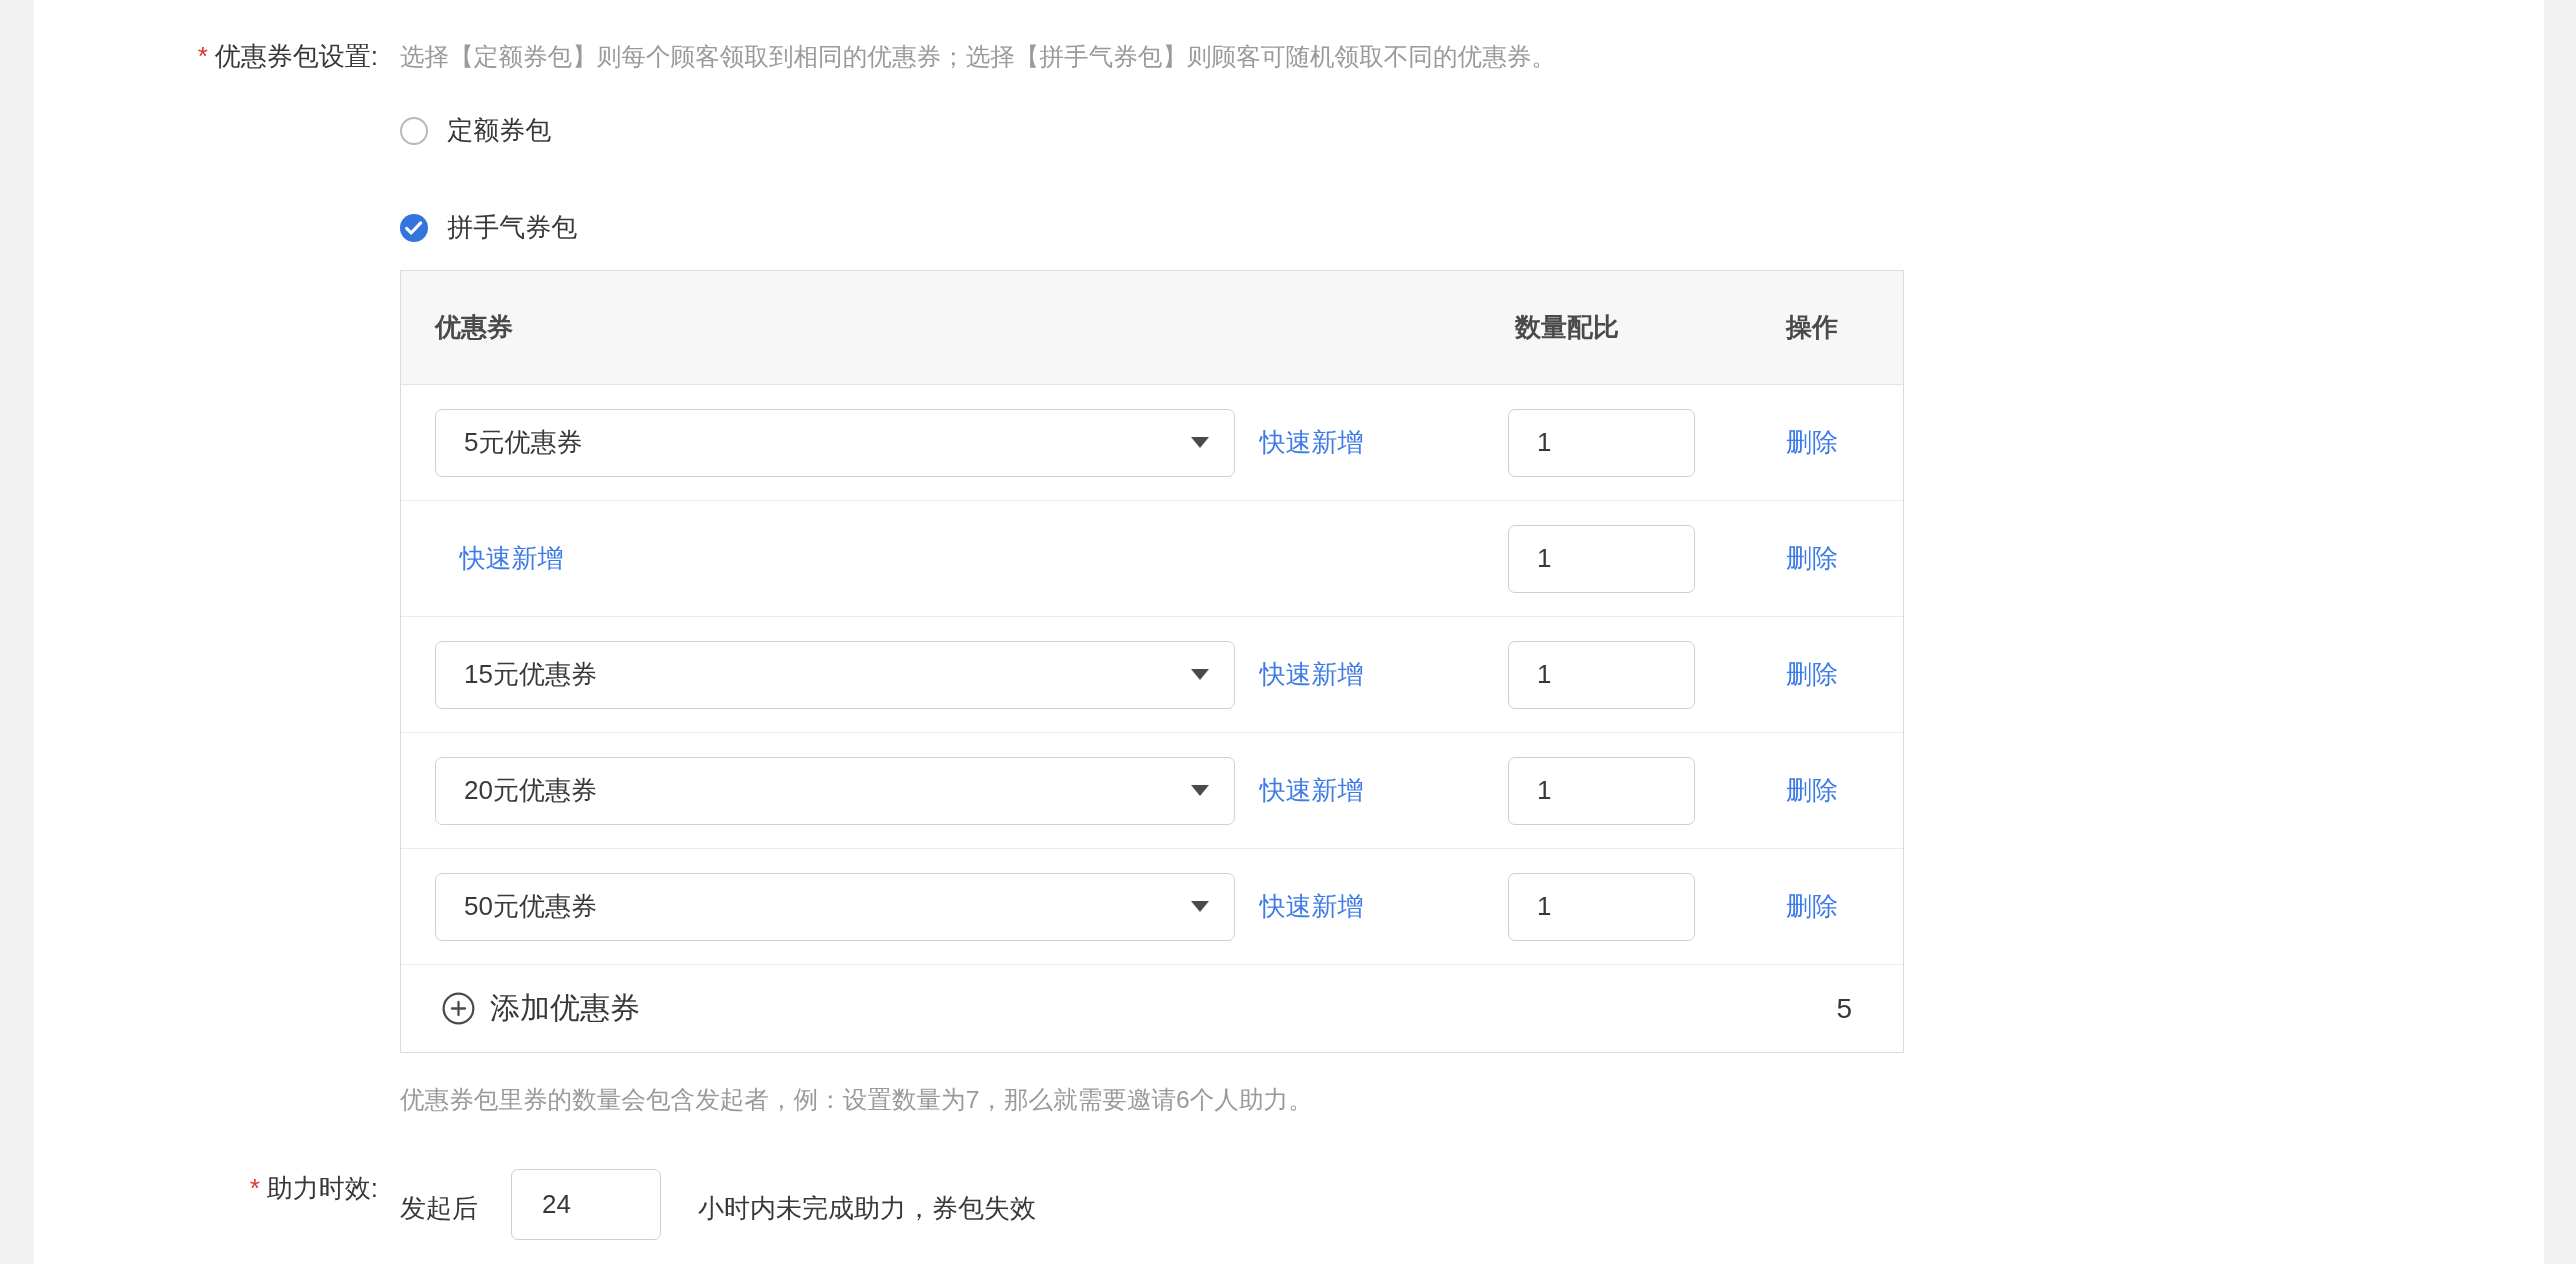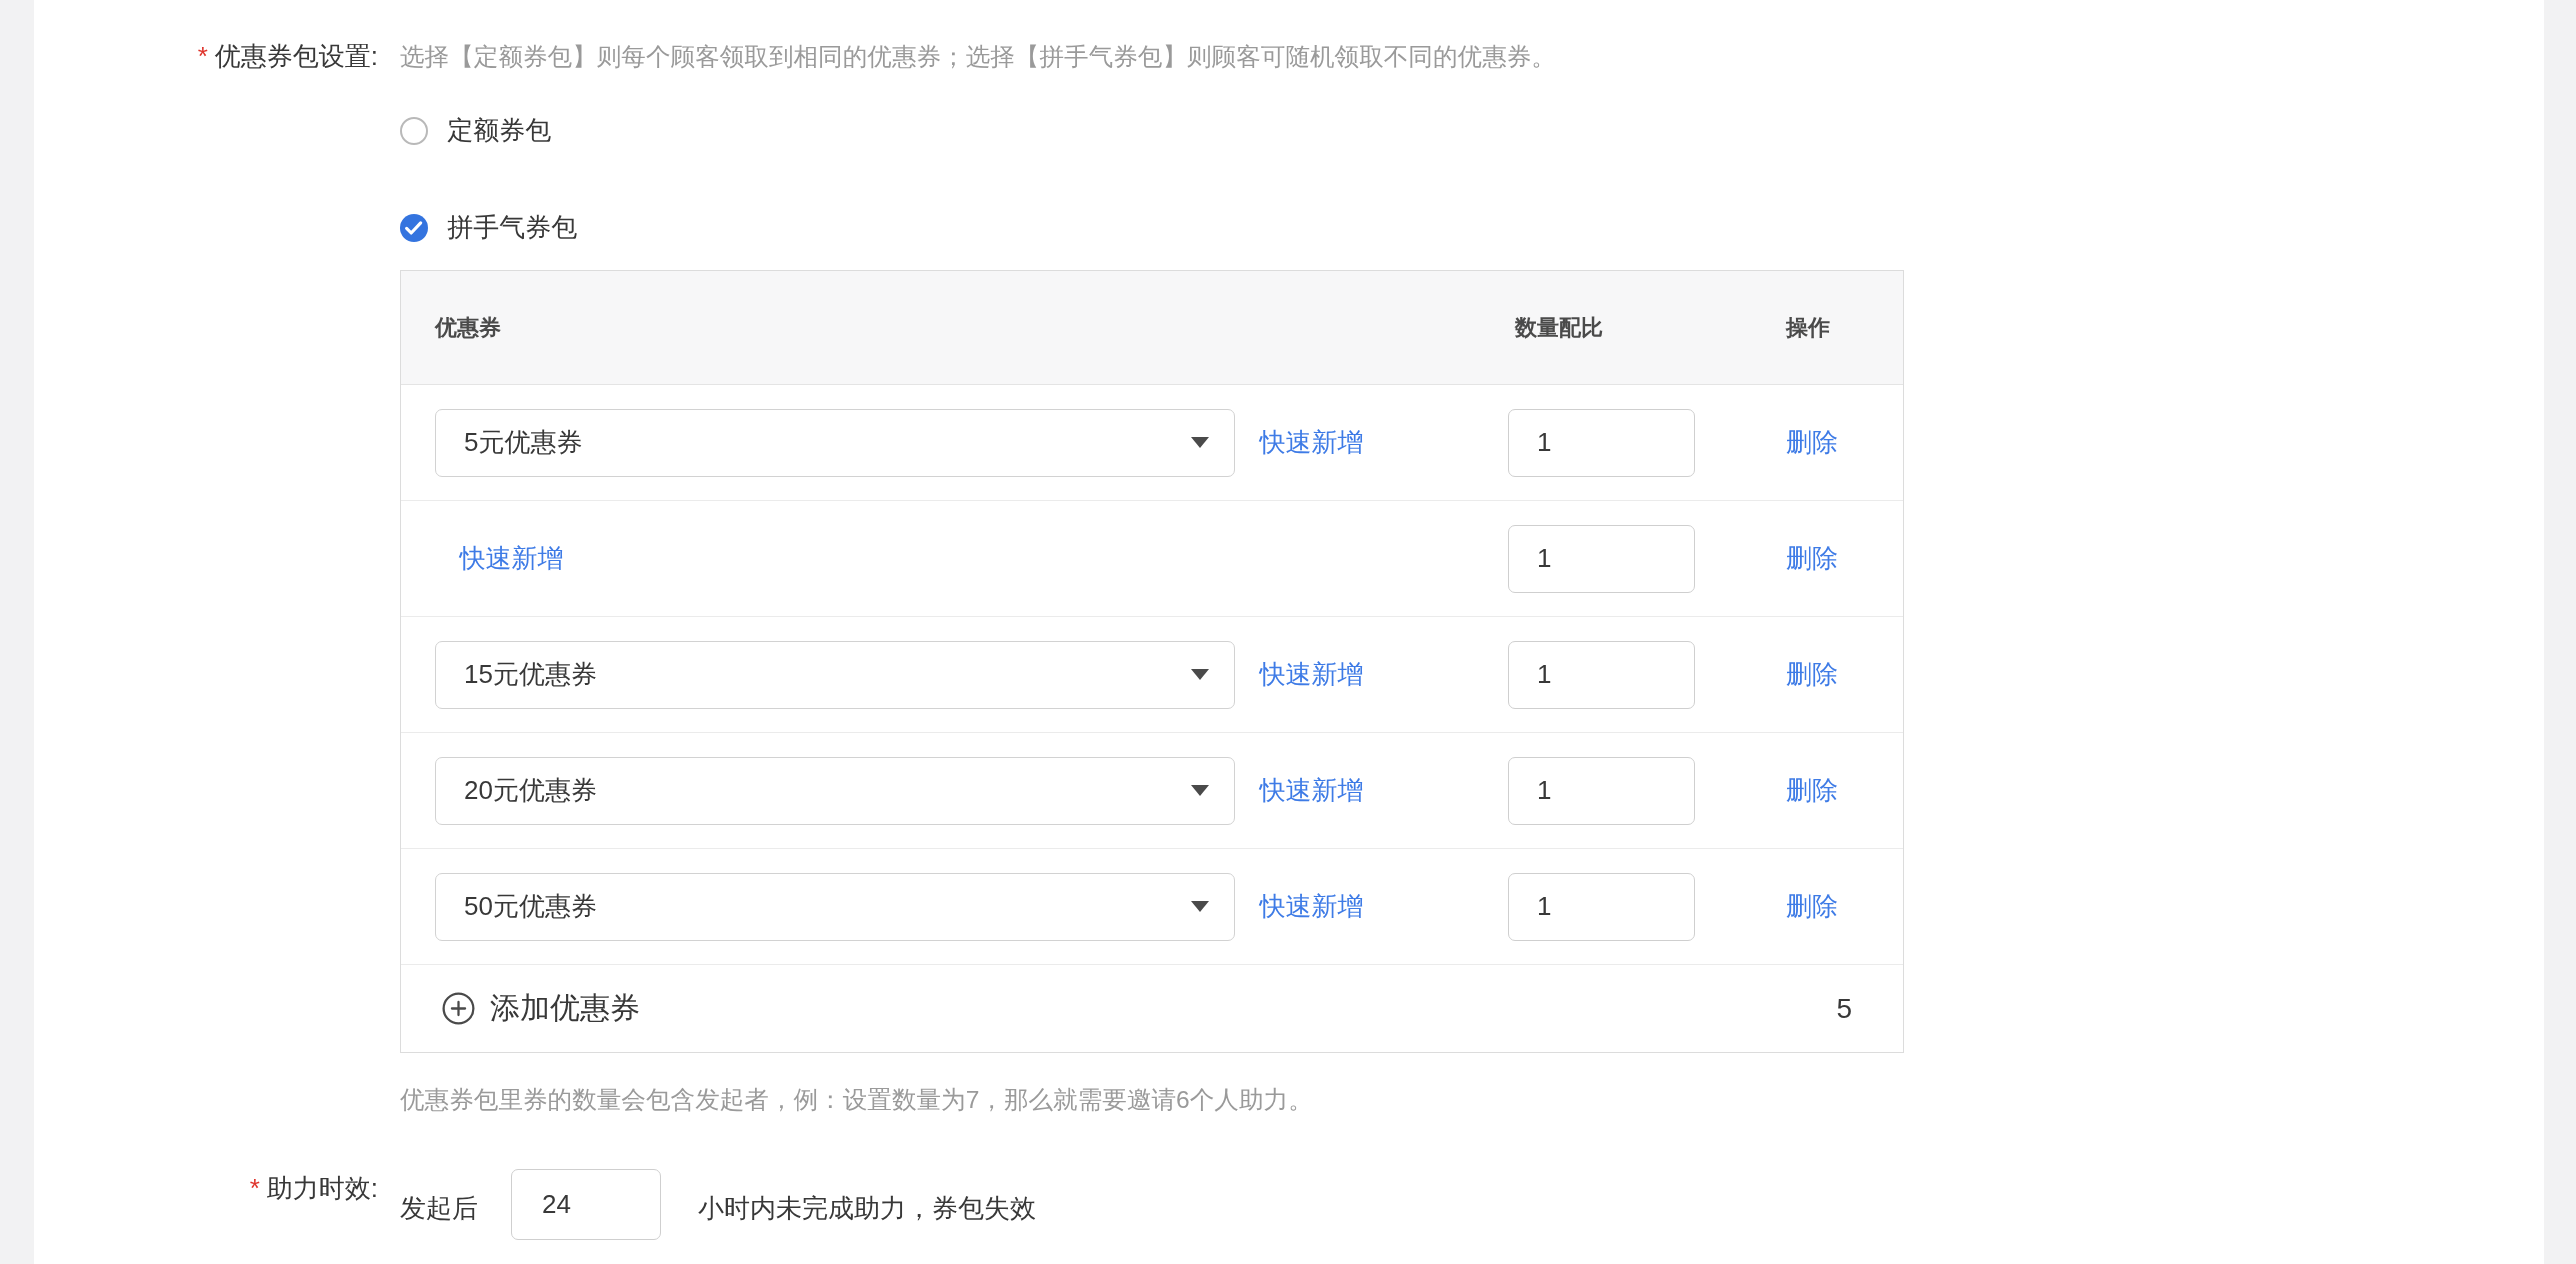--- a/index.html
+++ b/index.html
@@ -56,21 +56,21 @@
   .coupon-table {
     width: 1504px; margin-top: 23px;
     border: 1.8px solid #dcdcdc;
     background: #fff;
   }
   .t-header {
     height: 114px;
     background: #f7f7f8;
     display: grid; grid-template-columns: 1107px 278px 1fr;
     align-items: center;
-    font-size: 22px; font-weight: 600; color: #4a4a4a;
+    font-size: 26px; font-weight: 600; color: #4a4a4a;
     border-bottom: 1.8px solid #e4e4e4;
   }
   .h-coupon { padding-left: 34px; }
   .h-ratio  { padding-left: 7px; }
   .t-row {
     height: 116px;
     display: grid; grid-template-columns: 1107px 278px 1fr;
     align-items: center;
     border-bottom: 1.8px solid #ebebeb;
   }

